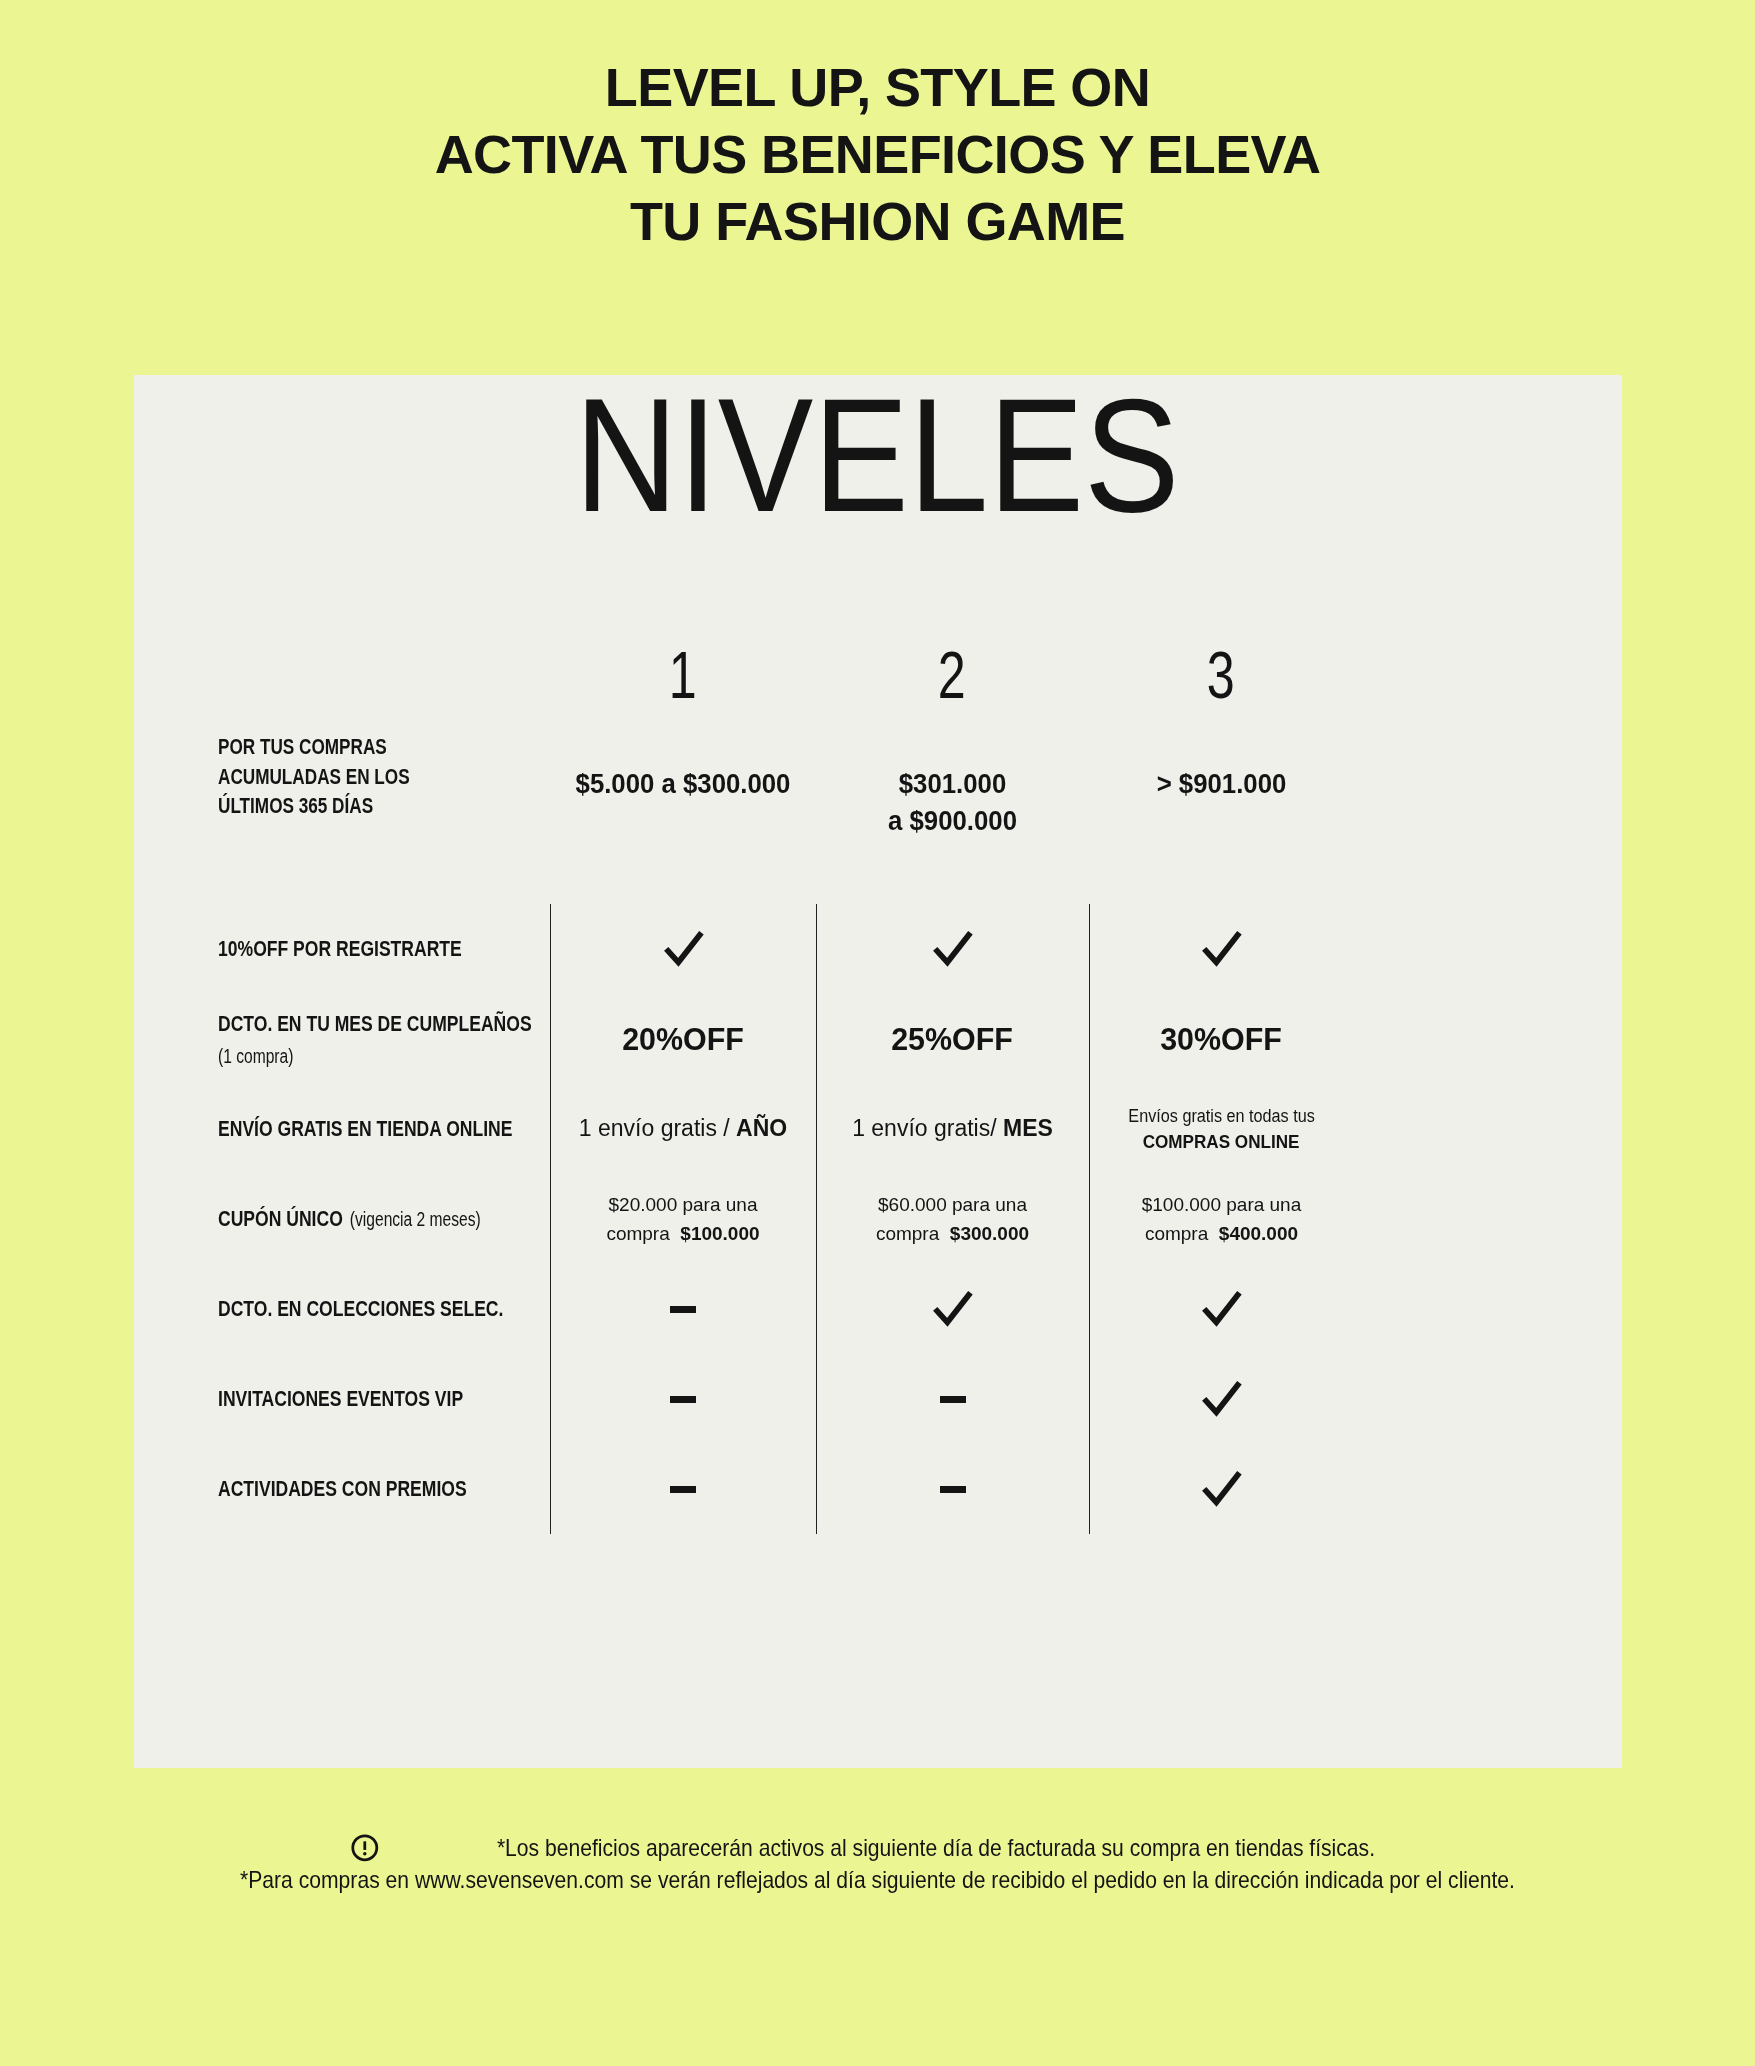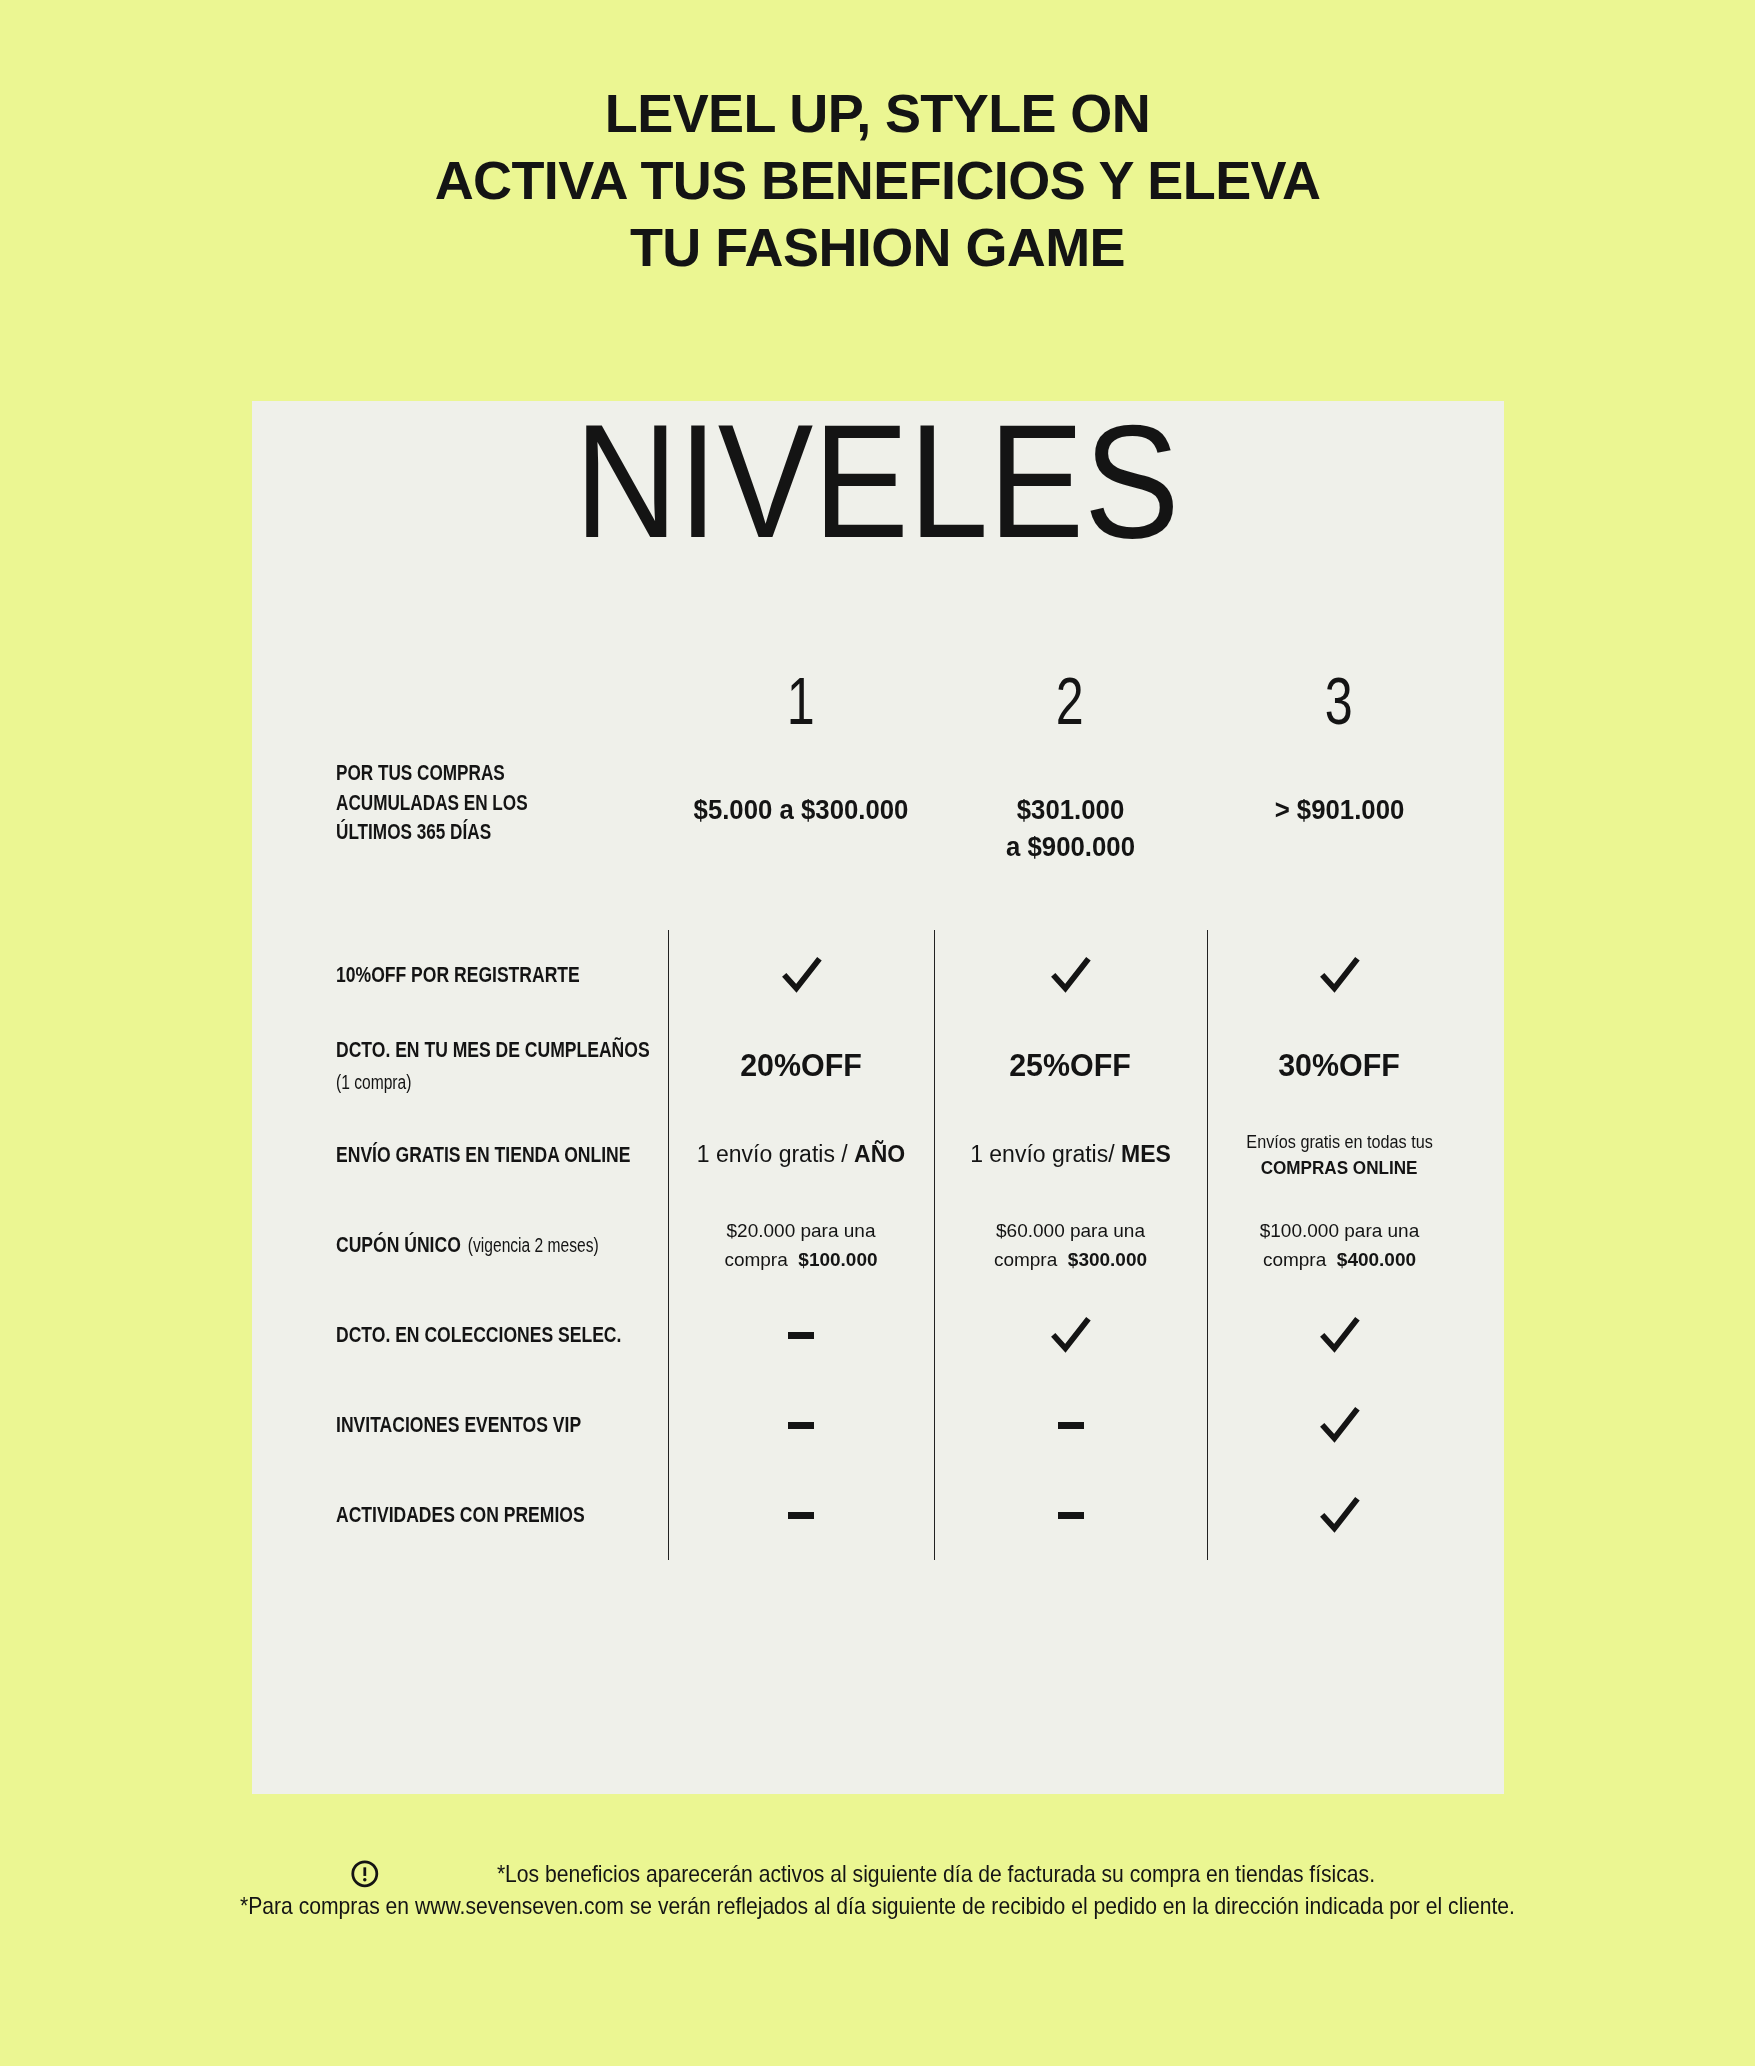--- a/index.html
+++ b/index.html
@@ -10,29 +10,29 @@
   }
   *{margin:0;padding:0;box-sizing:border-box;}
   html,body{width:1755px;}
   body{
     height:2066px;
     background:var(--bg);
     color:var(--ink);
     font-family:"Liberation Sans", sans-serif;
     overflow:hidden;
   }
-  .page{position:relative;width:1755px;height:2066px;padding-top:80px;}
+  .page{position:relative;width:1755px;height:2066px;padding-top:54px;}
 
   
   .hero{text-align:center;font-weight:600;font-size:54px;line-height:67px;letter-spacing:-0.6px;}
   .hero-line{white-space:nowrap;}
 
   
   .card{
-    width:1252px;height:1393px;
+    width:1488px;height:1393px;
     margin:120px auto 0 auto;
     background:var(--card);
   }
   .card-title{
     margin-top:113px;
     text-align:center;
     font-size:161px;
     font-weight:400;
     line-height:161px;
     white-space:nowrap;

